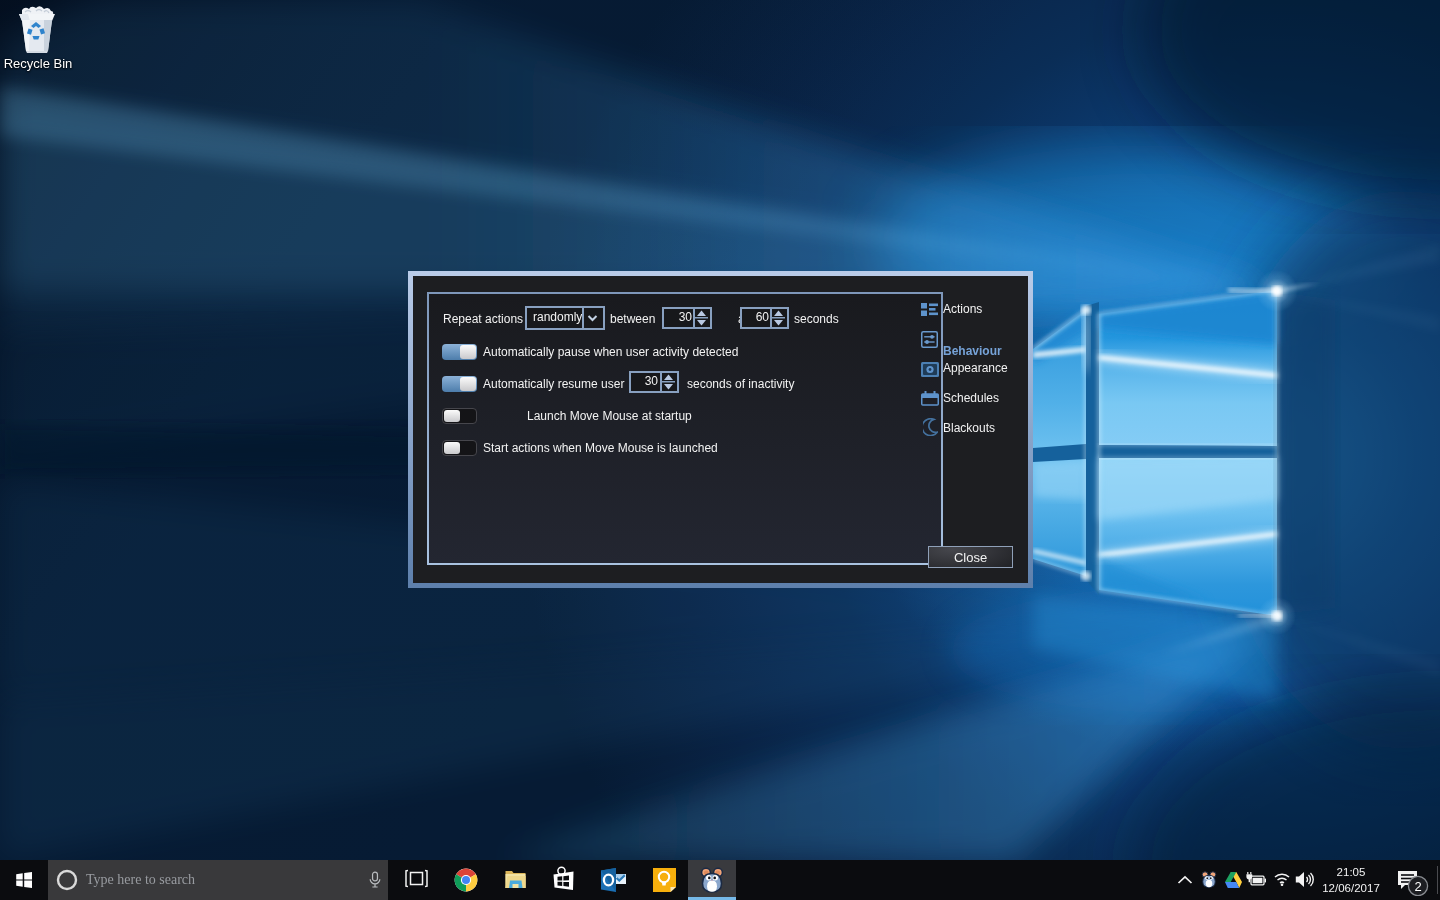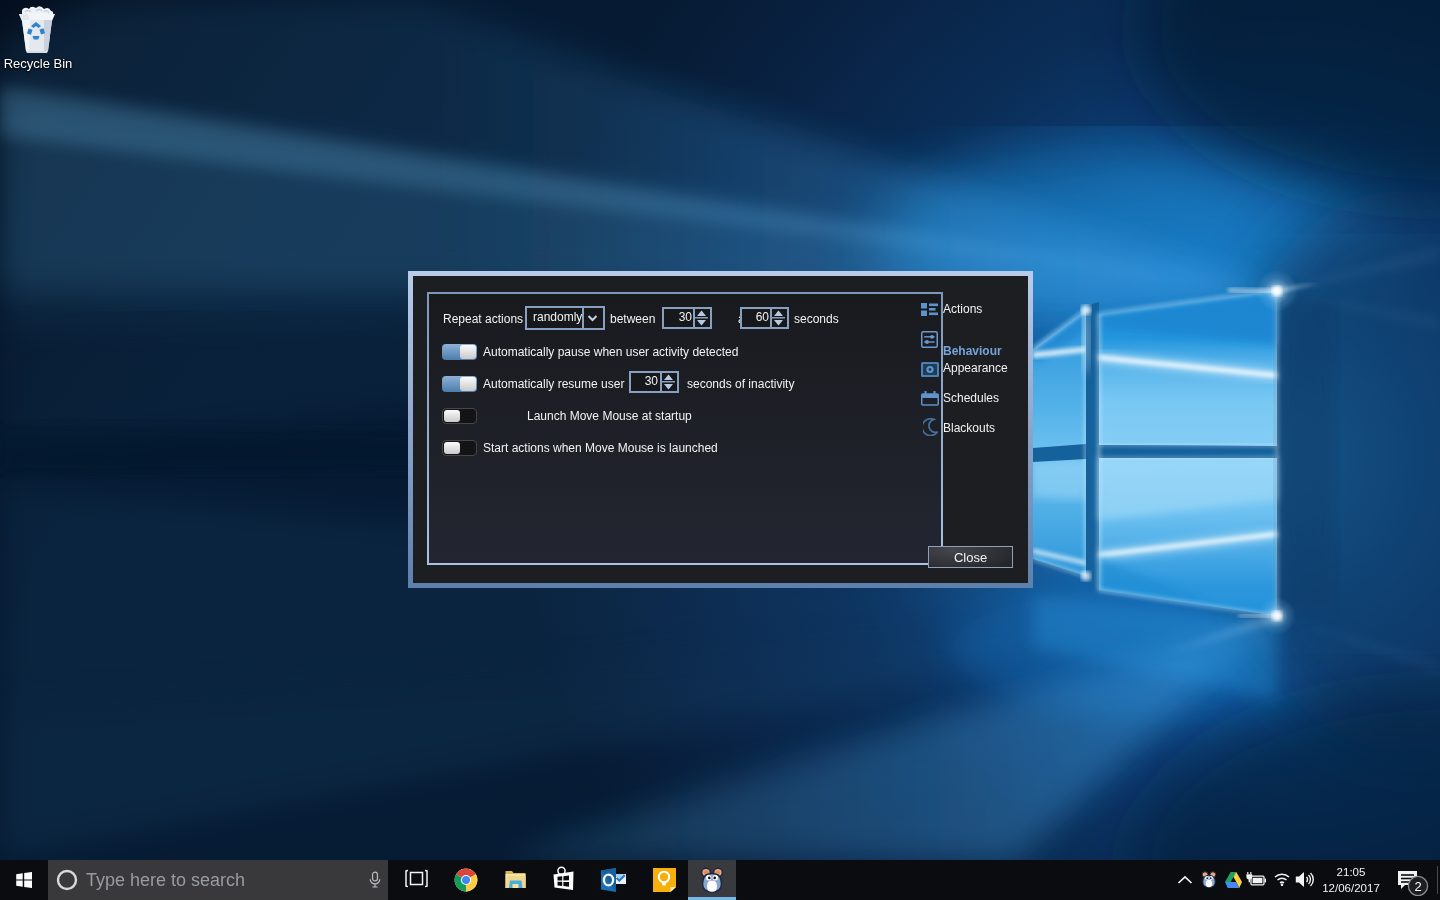--- a/index.html
+++ b/index.html
@@ -300,21 +300,21 @@
     <polygon points="1.2,3.3 7.7,2.3 7.7,8.4 1.2,8.4" fill="#fff"></polygon>
     <polygon points="9.2,2.1 17,1 17,8.4 9.2,8.4" fill="#fff"></polygon>
     <polygon points="1.2,9.6 7.7,9.6 7.7,15.7 1.2,14.7" fill="#fff"></polygon>
     <polygon points="9.2,9.6 17,9.6 17,17 9.2,15.9" fill="#fff"></polygon>
   </svg>
 
   <div class="abs" style="left:48px;top:0;width:340px;height:40px;background:#39393b;">
     <svg class="abs" style="left:8px;top:9px" width="22" height="22" viewBox="0 0 22 22">
       <circle cx="11" cy="11" r="9" fill="none" stroke="#d9d9d9" stroke-width="2.4"></circle>
     </svg>
-    <div class="abs" style="left:38px;top:0;height:40px;line-height:40px;color:#989ba0;font-size:18px;">Type here to search</div>
+    <div class="abs" style="left:38px;top:0;height:40px;line-height:40px;color:#989ba0;font-size:14px;font-family:Liberation Serif, serif;">Type here to search</div>
     <svg class="abs" style="left:320px;top:11px" width="14" height="18" viewBox="0 0 16 20">
       <rect x="5.2" y="1" width="5.6" height="10" rx="2.8" fill="none" stroke="#b9bcbf" stroke-width="1.4"></rect>
       <path d="M2.5,9 a5.5,5.5 0 0 0 11,0 M8,14.5 L8,18 M5,18 L11,18" fill="none" stroke="#b9bcbf" stroke-width="1.4"></path>
     </svg>
   </div>
 
   <svg class="abs" style="left:405px;top:8px" width="23" height="24" viewBox="0 0 23 24">
     <rect x="5.5" y="4.5" width="12" height="12" fill="none" stroke="#f2f2f2" stroke-width="1.5"></rect>
     <path d="M3,2.5 L1,2.8 L1,18.2 L3,18.5 M20,2.5 L22,2.8 L22,18.2 L20,18.5" fill="none" stroke="#f2f2f2" stroke-width="1.5"></path>
   </svg>

